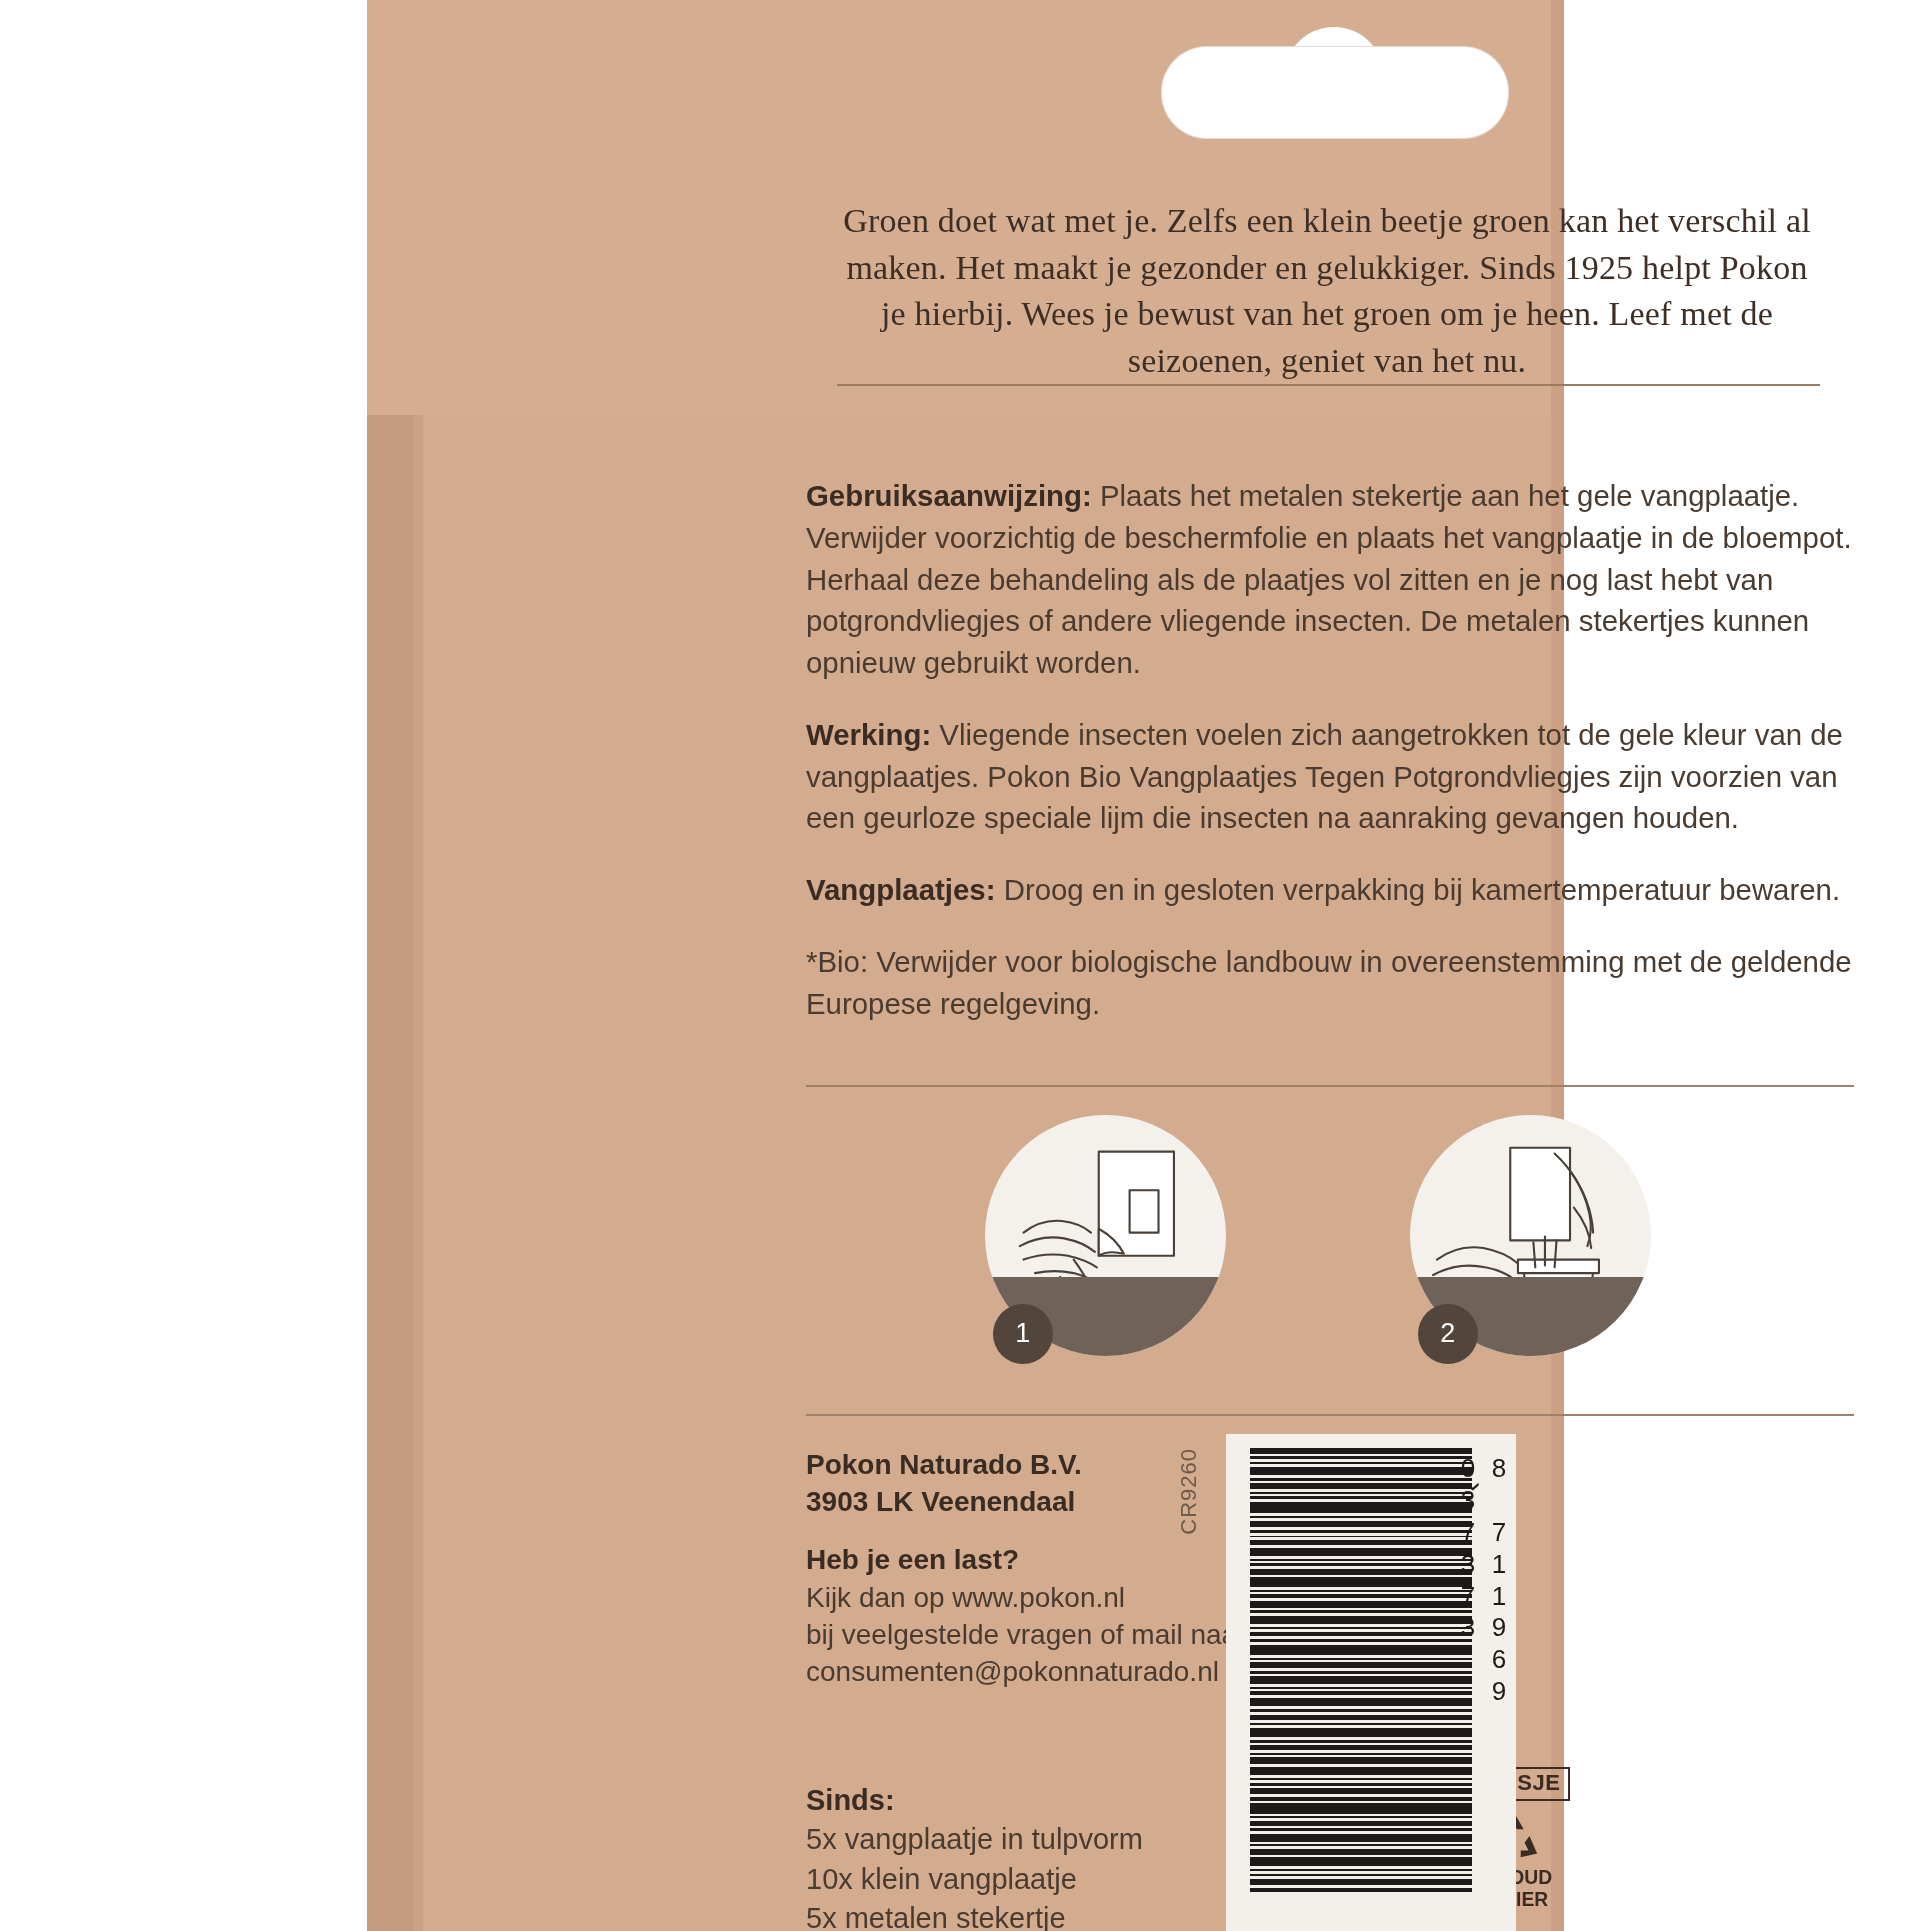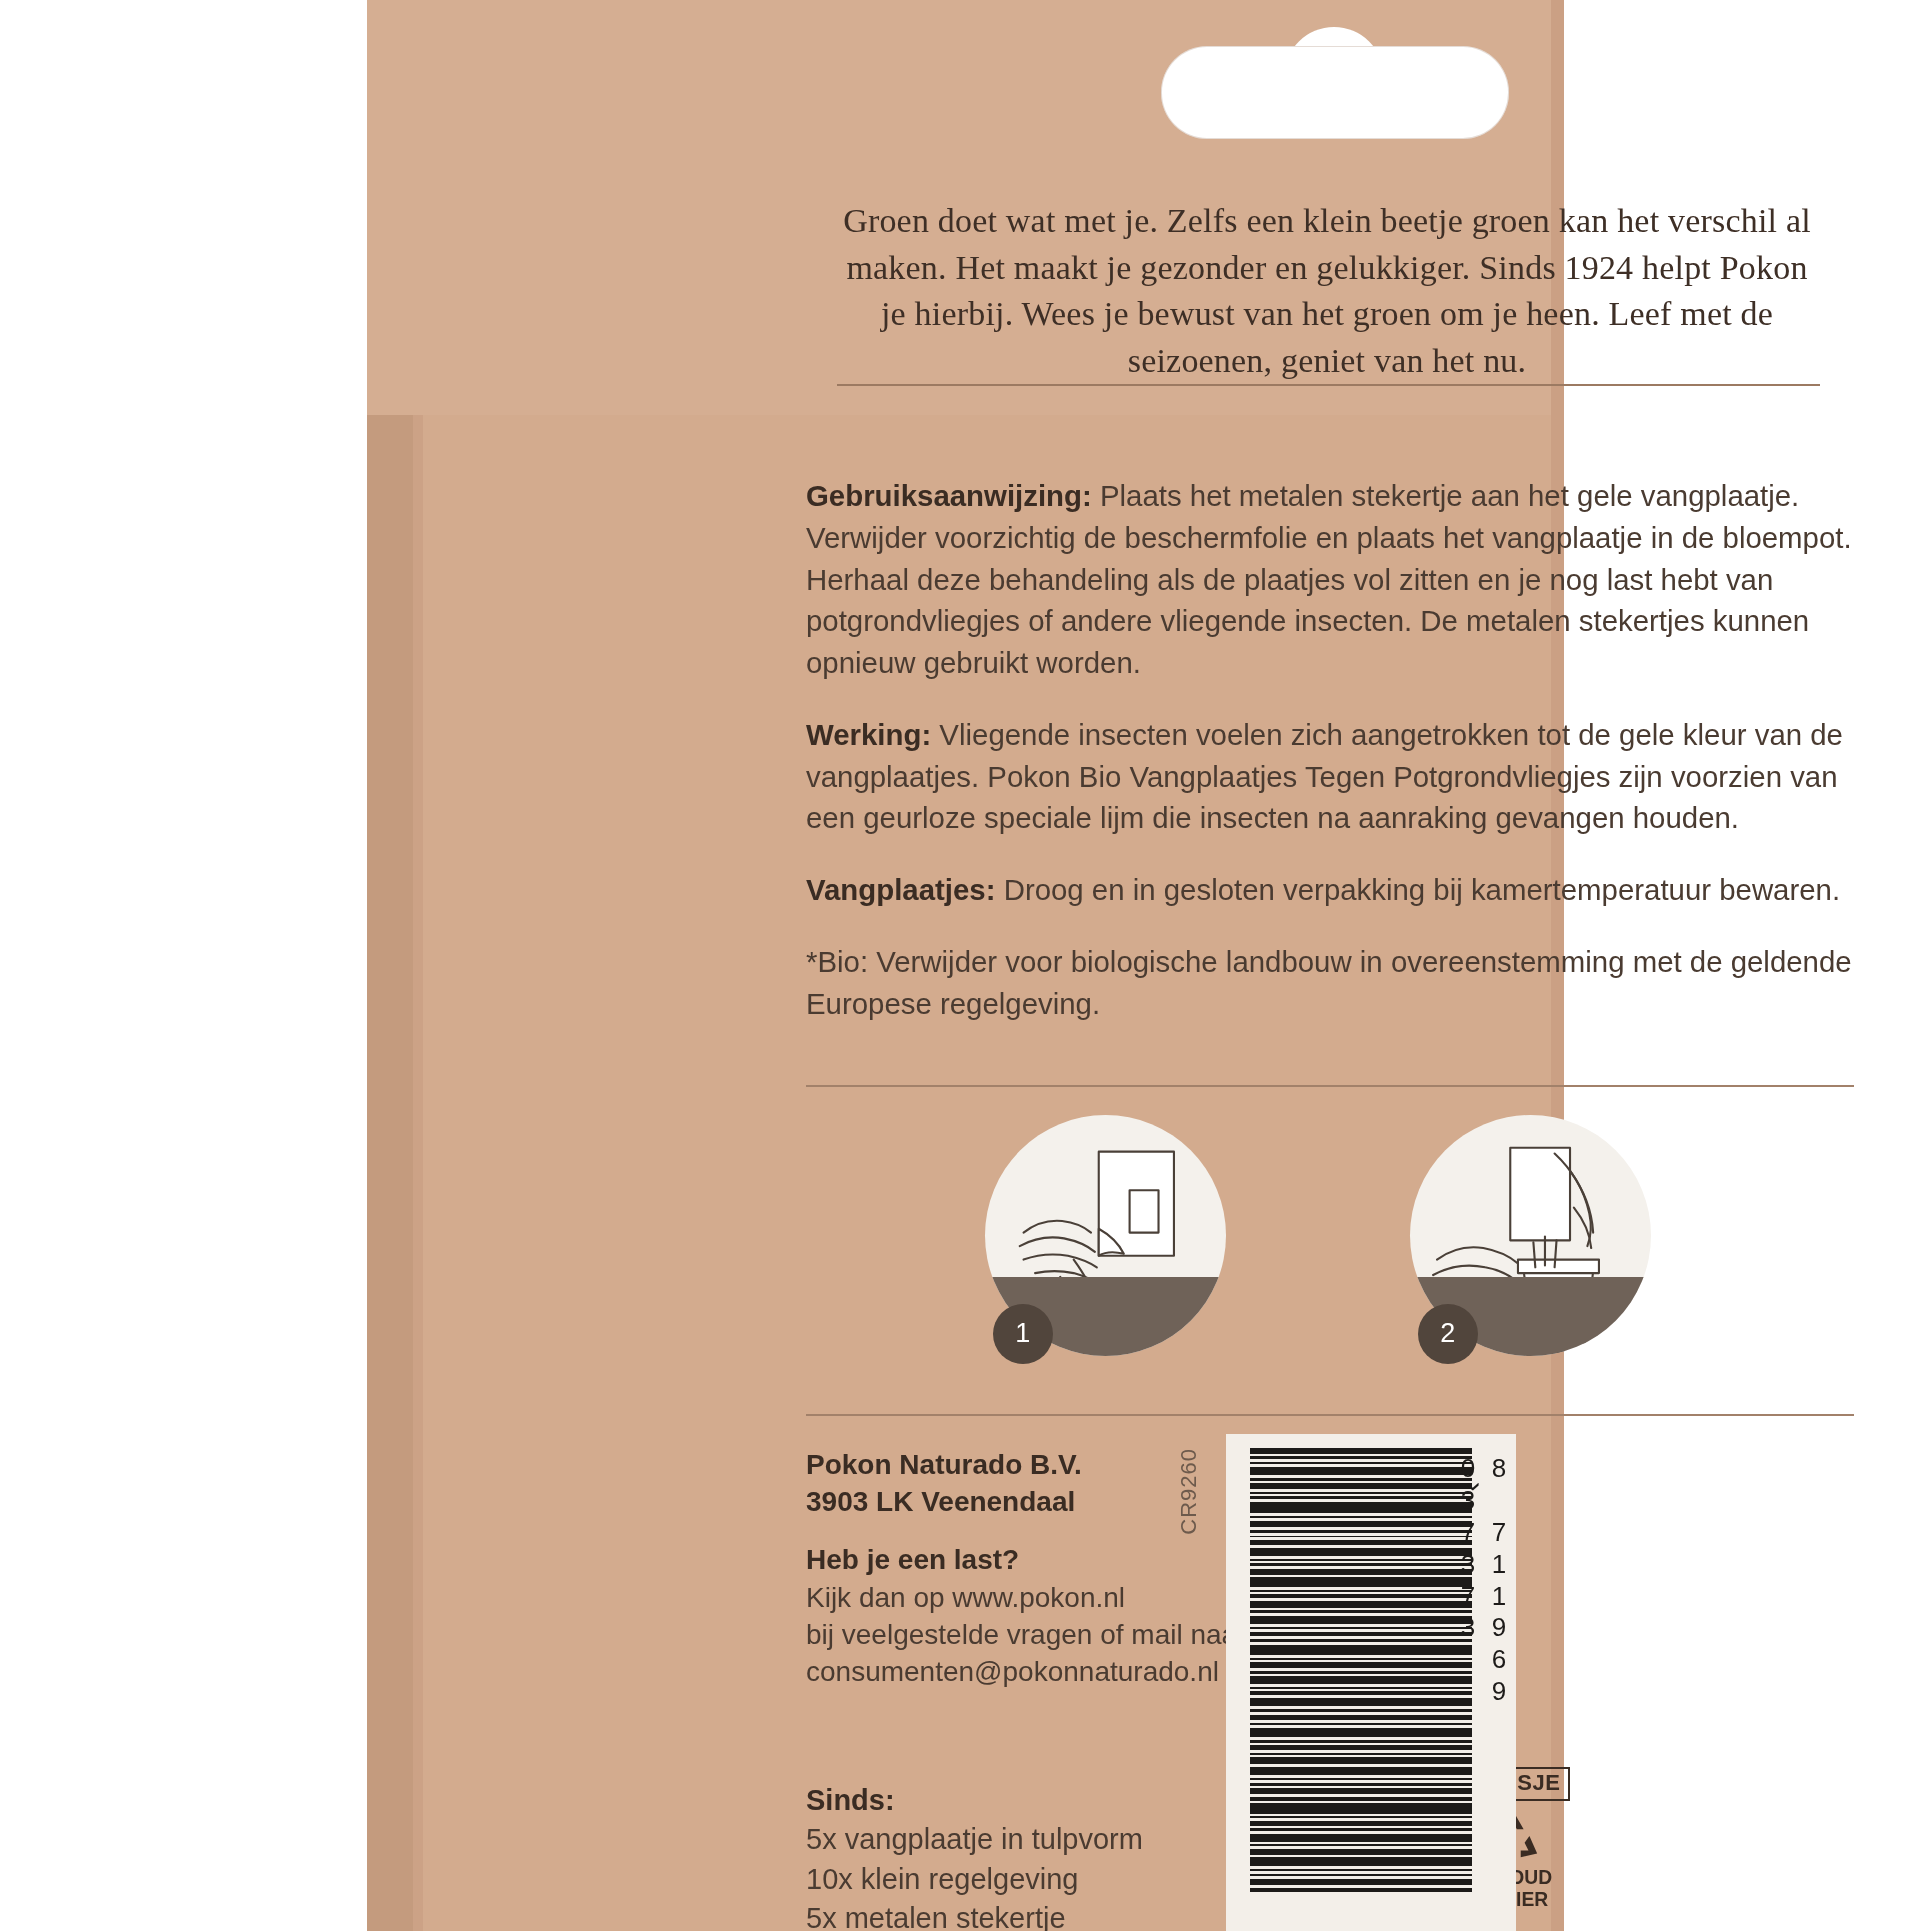--- a/index.html
+++ b/index.html
@@ -301,21 +301,21 @@
 <div id="package">
 
   <div id="top-flap"></div>
   <div id="left-fold"></div>
   <div id="left-fold-edge"></div>
   <div id="right-edge"></div>
 
   <div id="hang-hole-notch"></div>
   <div id="hang-hole"></div>
 
-  <div id="brand-statement">Groen doet wat met je. Zelfs een klein beetje groen kan het verschil al maken. Het maakt je gezonder en gelukkiger. Sinds 1924 helpt Pokon je hierbij. Wees je bewust van het groen om je heen. Leef met de seizoenen, geniet van het nu.</div>
+  <div id="brand-statement">Groen doet wat met je. Zelfs een klein beetje groen kan het verschil al maken. Het maakt je gezonder en gelukkiger. Sinds 1925 helpt Pokon je hierbij. Wees je bewust van het groen om je heen. Leef met de seizoenen, geniet van het nu.</div>
   <div id="divider-top"></div>
 
   <div id="body-copy">
     <p>
       <span class="lead">Gebruiksaanwijzing:</span><span> Plaats het metalen stekertje aan het gele vangplaatje. Verwijder voorzichtig de beschermfolie en plaats het vangplaatje in de bloempot. Herhaal deze behandeling als de plaatjes vol zitten en je nog last hebt van potgrondvliegjes of andere vliegende insecten. De metalen stekertjes kunnen opnieuw gebruikt worden.</span>
     </p>
     <p>
       <span class="lead">Werking:</span><span> Vliegende insecten voelen zich aangetrokken tot de gele kleur van de vangplaatjes. Pokon Bio Vangplaatjes Tegen Potgrondvliegjes zijn voorzien van een geurloze speciale lijm die insecten na aanraking gevangen houden.</span>
     </p>
     <p>
@@ -382,21 +382,21 @@
     <div class="gap"></div>
     <div class="strong">Heb je een last?</div>
     <div>Kijk dan op www.pokon.nl</div>
     <div>bij veelgestelde vragen of mail naar:</div>
     <div>consumenten@pokonnaturado.nl</div>
   </div>
 
   <div id="contents-block">
     <div class="strong">Sinds:</div>
     <div>5x vangplaatje in tulpvorm</div>
-    <div>10x klein regelgeving</div>
+    <div>10x klein vangplaatje</div>
     <div>5x metalen stekertje</div>
   </div>
 
   <div id="recycle-mark">
     <span class="doosje">DOOSJE</span>
     <div class="tri">
       <svg width="64" height="58" viewBox="0 0 66 60">
         <g fill="#3a2c23">
           <path d="M33 4 L44 23 L37 23 L33 16 L29 23 L22 23 Z"></path>
           <path d="M8 48 L18 30 L22 37 L17 45 L25 45 L25 52 Z"></path>

